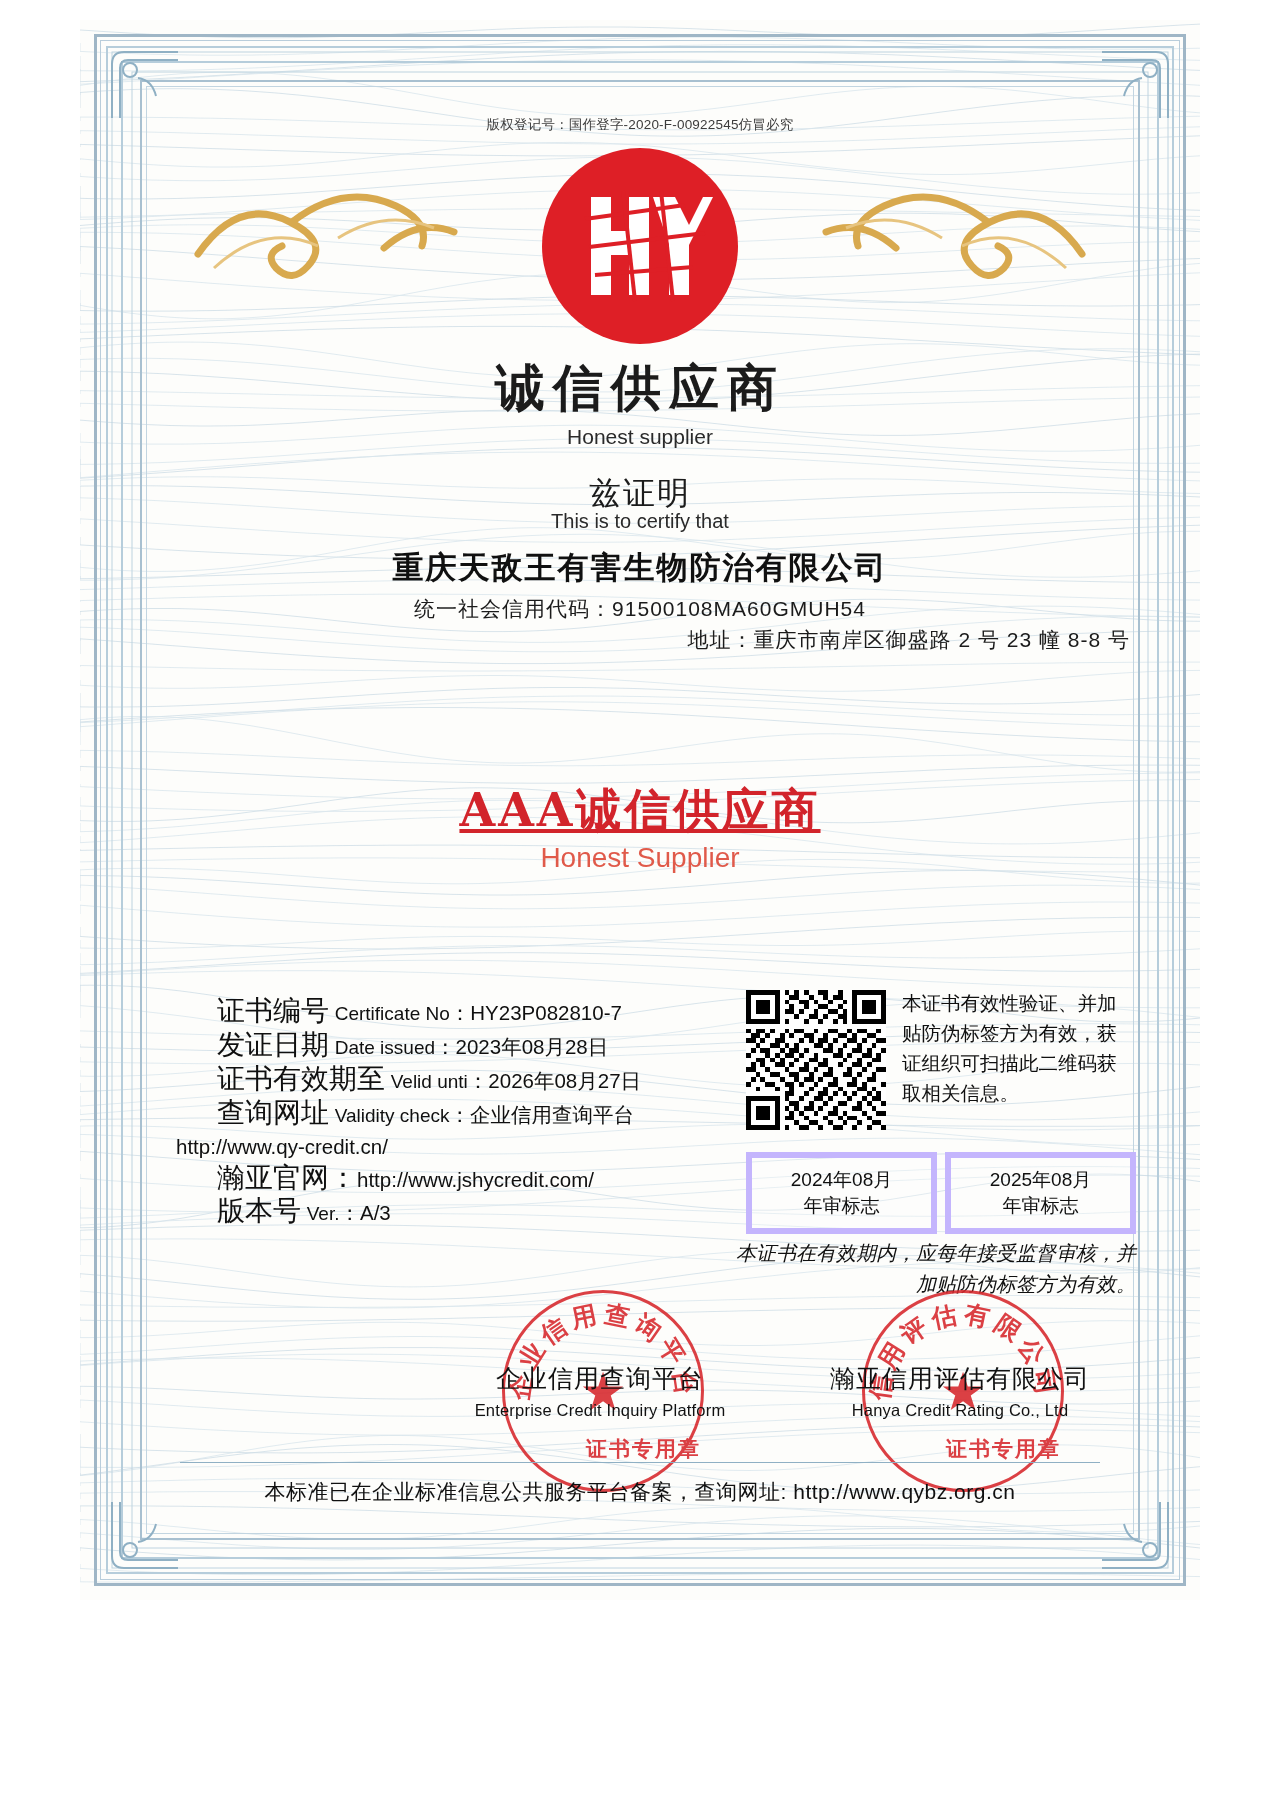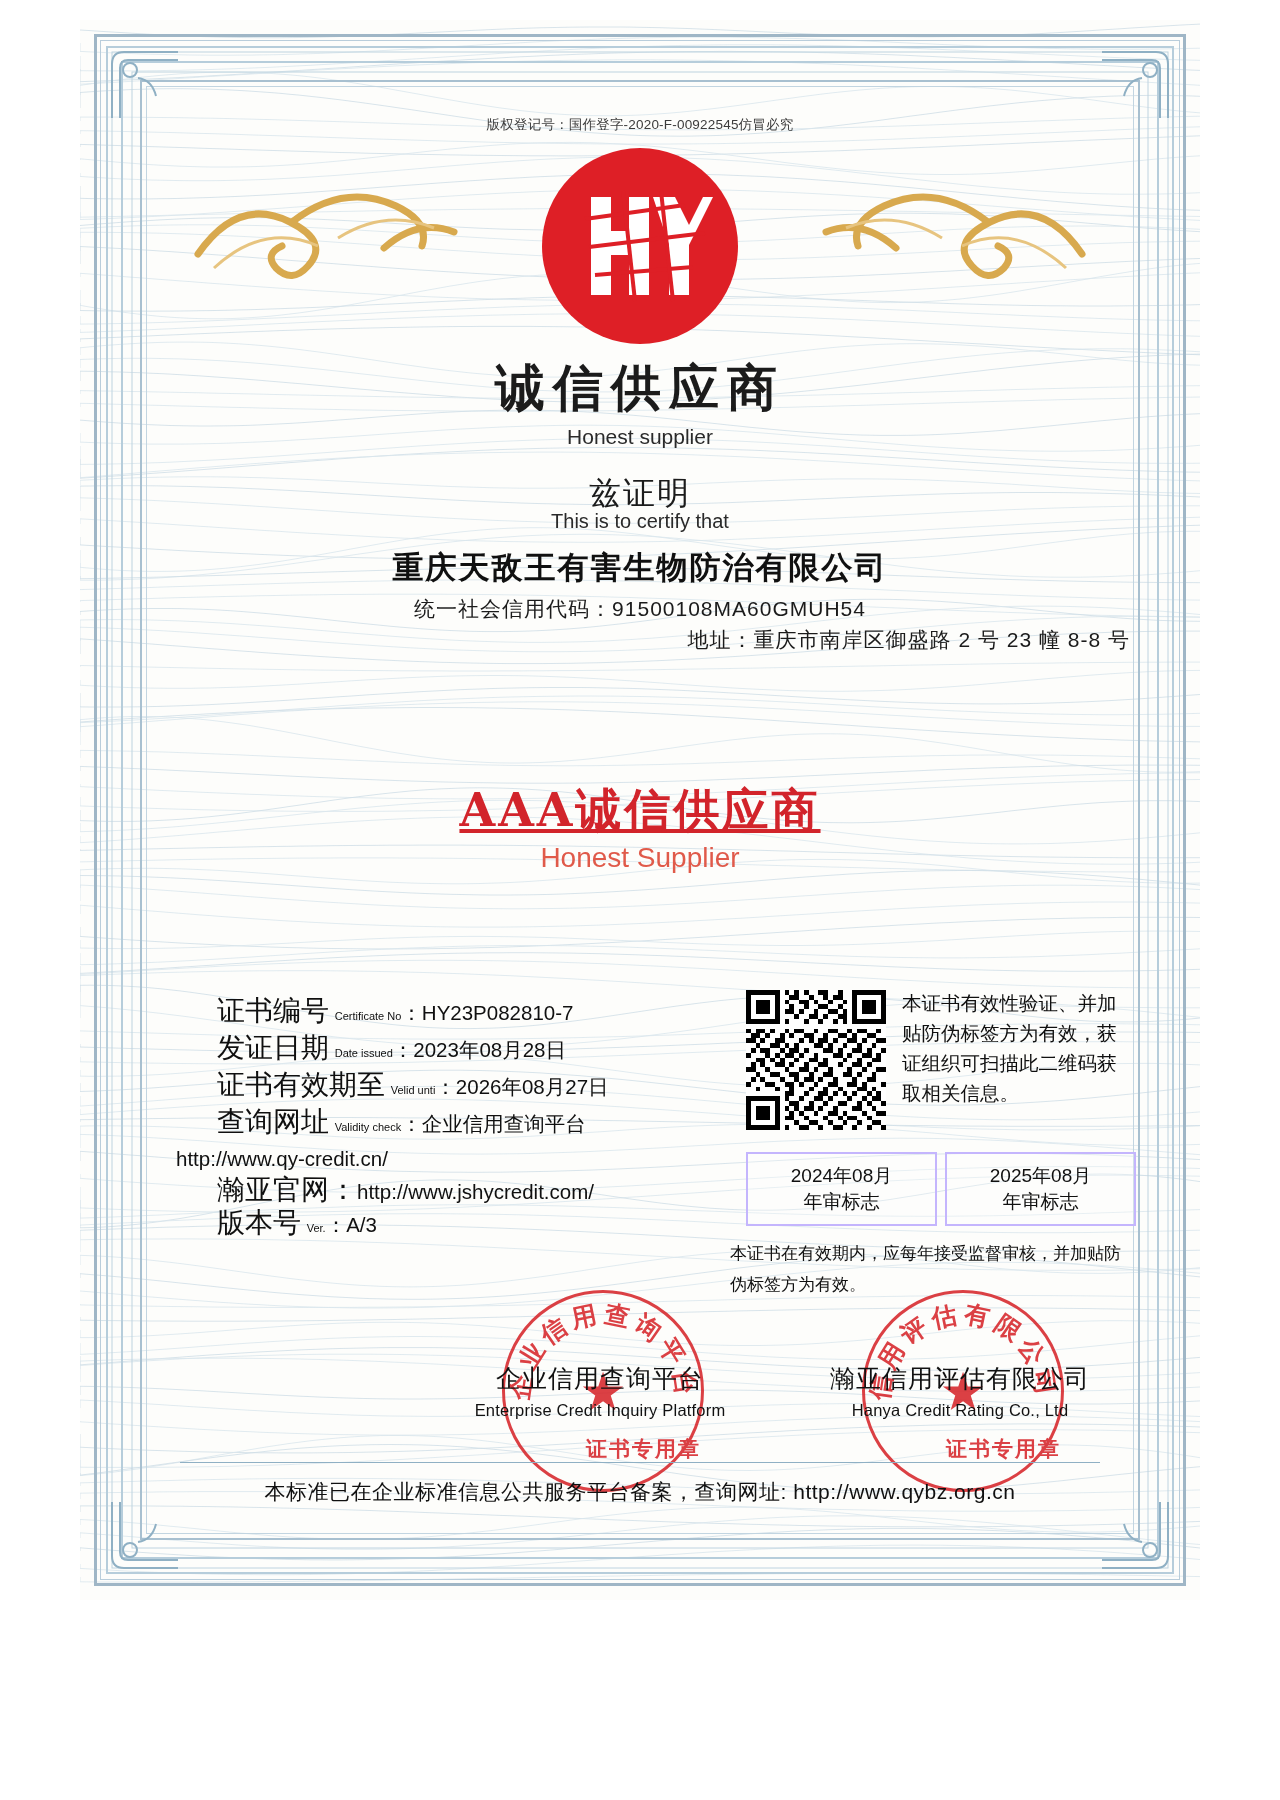--- a/index.html
+++ b/index.html
@@ -205,21 +205,21 @@
     top: 905px;
     width: 540px;
     color: #101010;
   }
   .details .line {
     font-size: 20.5px;
     line-height: 31px;
     white-space: nowrap;
   }
   .details .lbl-cn { font-size: 28px; margin-left: 41px; }
-  .details .lbl-en { font-size: 11px; }
+  .details .lbl-en { font-size: 19px; }
 
   
   .qr-block {
     position: absolute;
     left: 596px;
     top: 900px;
     width: 140px;
     height: 140px;
   }
   .qr-note {
@@ -235,41 +235,42 @@
   .year-boxes {
     position: absolute;
     left: 596px;
     top: 1062px;
     width: 390px;
     display: flex;
     gap: 8px;
   }
   .year-box {
     flex: 1;
-    border: 2px solid #c4b5fd;
+    border: 6px solid #c4b5fd;
     height: 70px;
     display: flex;
     flex-direction: column;
     align-items: center;
     justify-content: center;
     font-size: 19px;
     line-height: 26px;
     color: #101010;
     background: rgba(255,255,255,0.25);
   }
 
   .supervision {
     position: absolute;
     left: 580px;
     top: 1148px;
     width: 406px;
-    text-align: left;
-    font-size: 17px;
+    text-align: right;
+    font-size: 20px;
     line-height: 31px;
     color: #101010;
+    font-style: italic;
   }
 
   
   .seal {
     position: absolute;
     width: 196px;
     height: 196px;
     border-radius: 50%;
     border: 3.5px solid #d7262b;
     opacity: .88;

